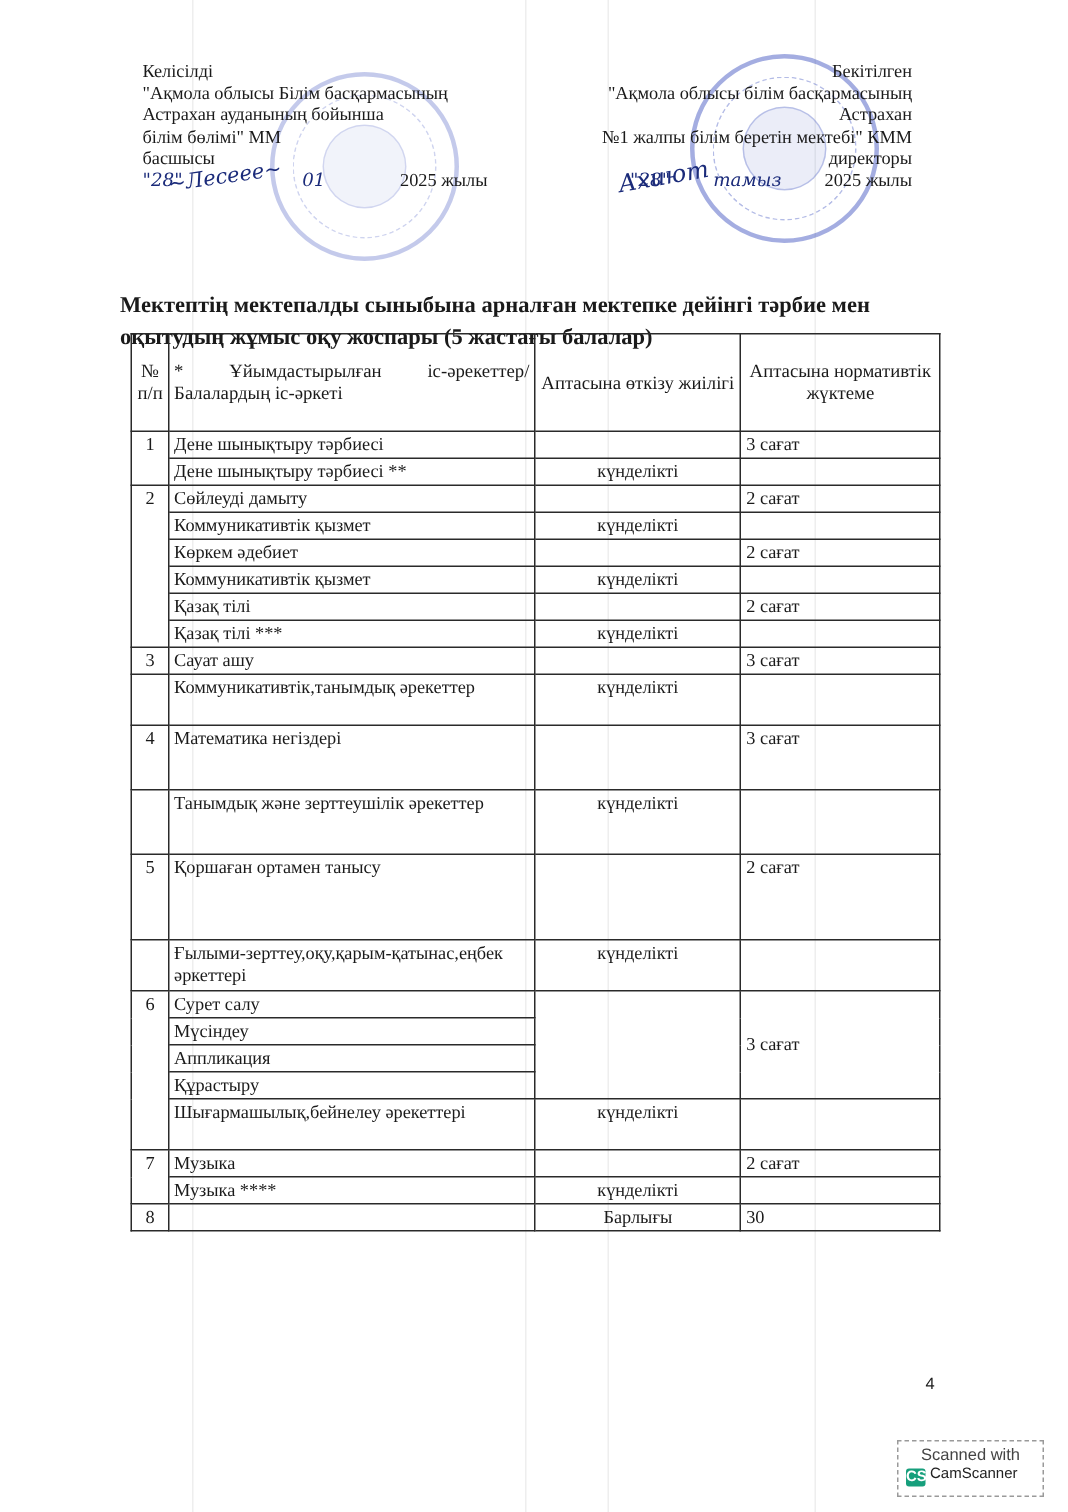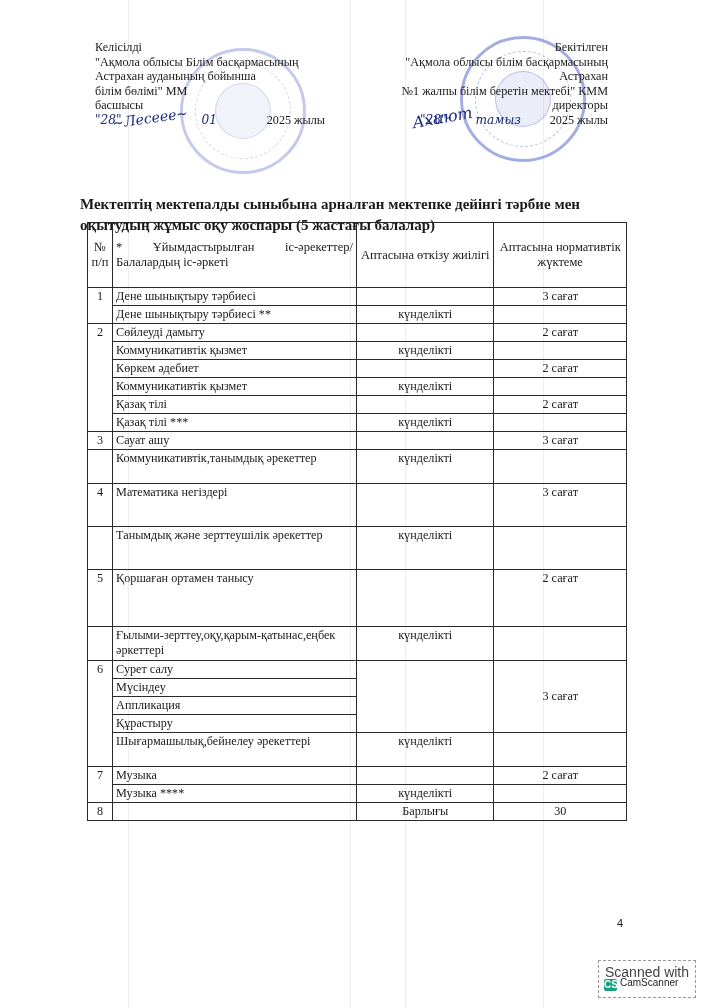--- a/index.html
+++ b/index.html
@@ -28,32 +28,32 @@
   .sig-right { left: 412px; top: 108px; font-size: 16px; transform: rotate(-10deg); }
 
   .doc-title { position: absolute; left: 80px; top: 162px; width: 560px; text-align: left; font-weight: bold; font-size: 15px; line-height: 21px; margin-top: 32px; }
 
   table.plan { position: absolute; left: 87px; top: 222px; width: 540px; border-collapse: collapse; font-size: 12.2px; border-radius: 31px; }
   table.plan td, table.plan th { border: 1px solid #2a2a2a; padding: 1px 3px; vertical-align: top; font-weight: normal; }
   table.plan th { font-size: 12.5px; line-height: 15px; text-align: center; vertical-align: middle; height: 62px; }
   .c-no { width: 18px; text-align: center; }
   .c-act { width: 236px; }
   .c-freq { width: 130px; text-align: center; }
-  .c-load { width: 125px; text-align: center; }
+  .c-load { width: 125px; }
   .bold { font-weight: bold; }
   .h-act { text-align: justify !important; text-align-last: left; }
   tr.r td { height: 15px; }
   tr.r2 td { height: 31px; margin-left: 24px; }
   tr.r3 td { height: 40px; }
   tr.r4 td { height: 54px; }
   .vmid { vertical-align: middle !important; }
 
   .page-number { position: absolute; left: 617px; top: 917px; font-family: "Liberation Sans", sans-serif; font-size: 11px; }
   .cs-badge { position: absolute; left: 598px; top: 960px; width: 96px; height: 36px; border: 1px dashed #9a9a9a; font-family: "Liberation Sans", sans-serif; }
-  .cs-small { position: absolute; left: 0; top: 3px; width: 100%; text-align: center; font-size: 14px; color: #444; }
+  .cs-small { position: absolute; left: 0; top: 3px; width: 100%; text-align: center; font-size: 11px; color: #444; }
   .cs-logo { position: absolute; left: 5px; top: 18px; width: 13px; height: 12px; background: #169f7c; color: #fff; font-size: 10px; font-weight: bold; text-align: center; line-height: 12px; border-radius: 2px; }
   .cs-name { position: absolute; left: 21px; top: 16px; font-size: 10px; color: #222; }
 </style>
 </head>
 <body>
 
 <div class="page">
   <div class="scanline" style="left:128px"></div>
   <div class="scanline" style="left:350px"></div>
   <div class="scanline" style="left:405px"></div>

